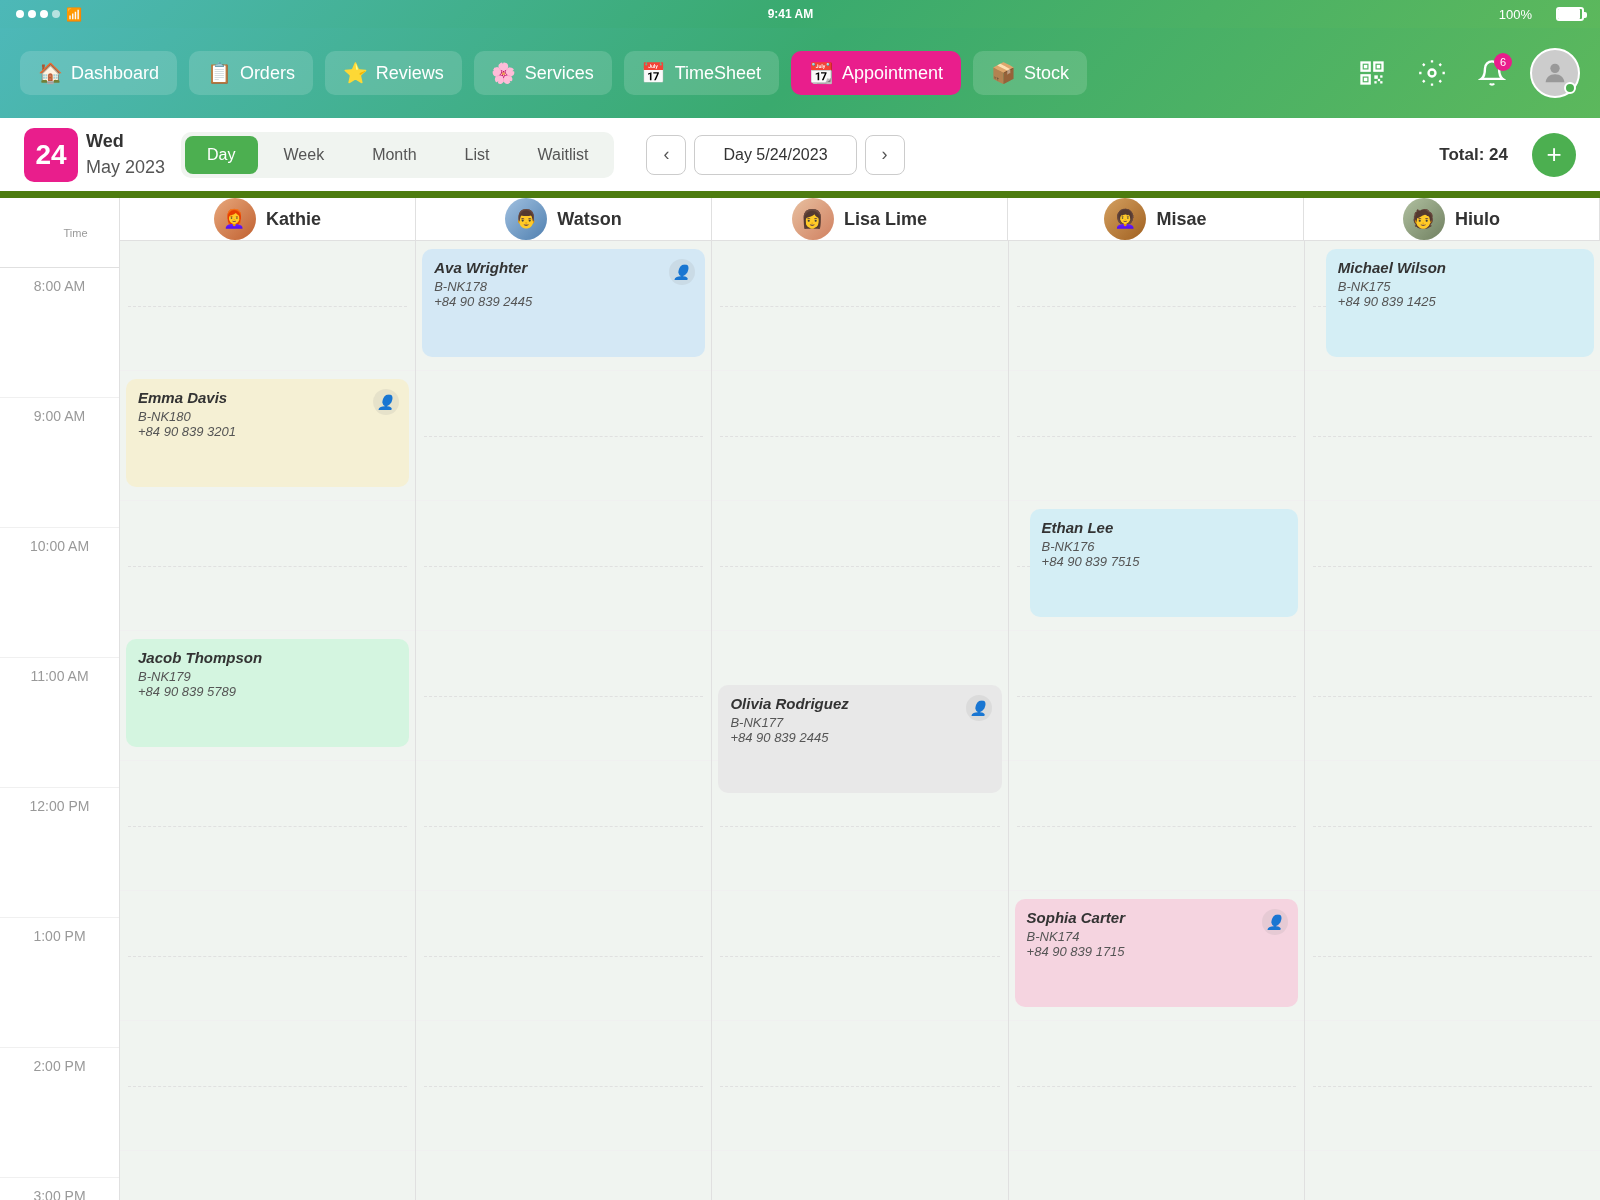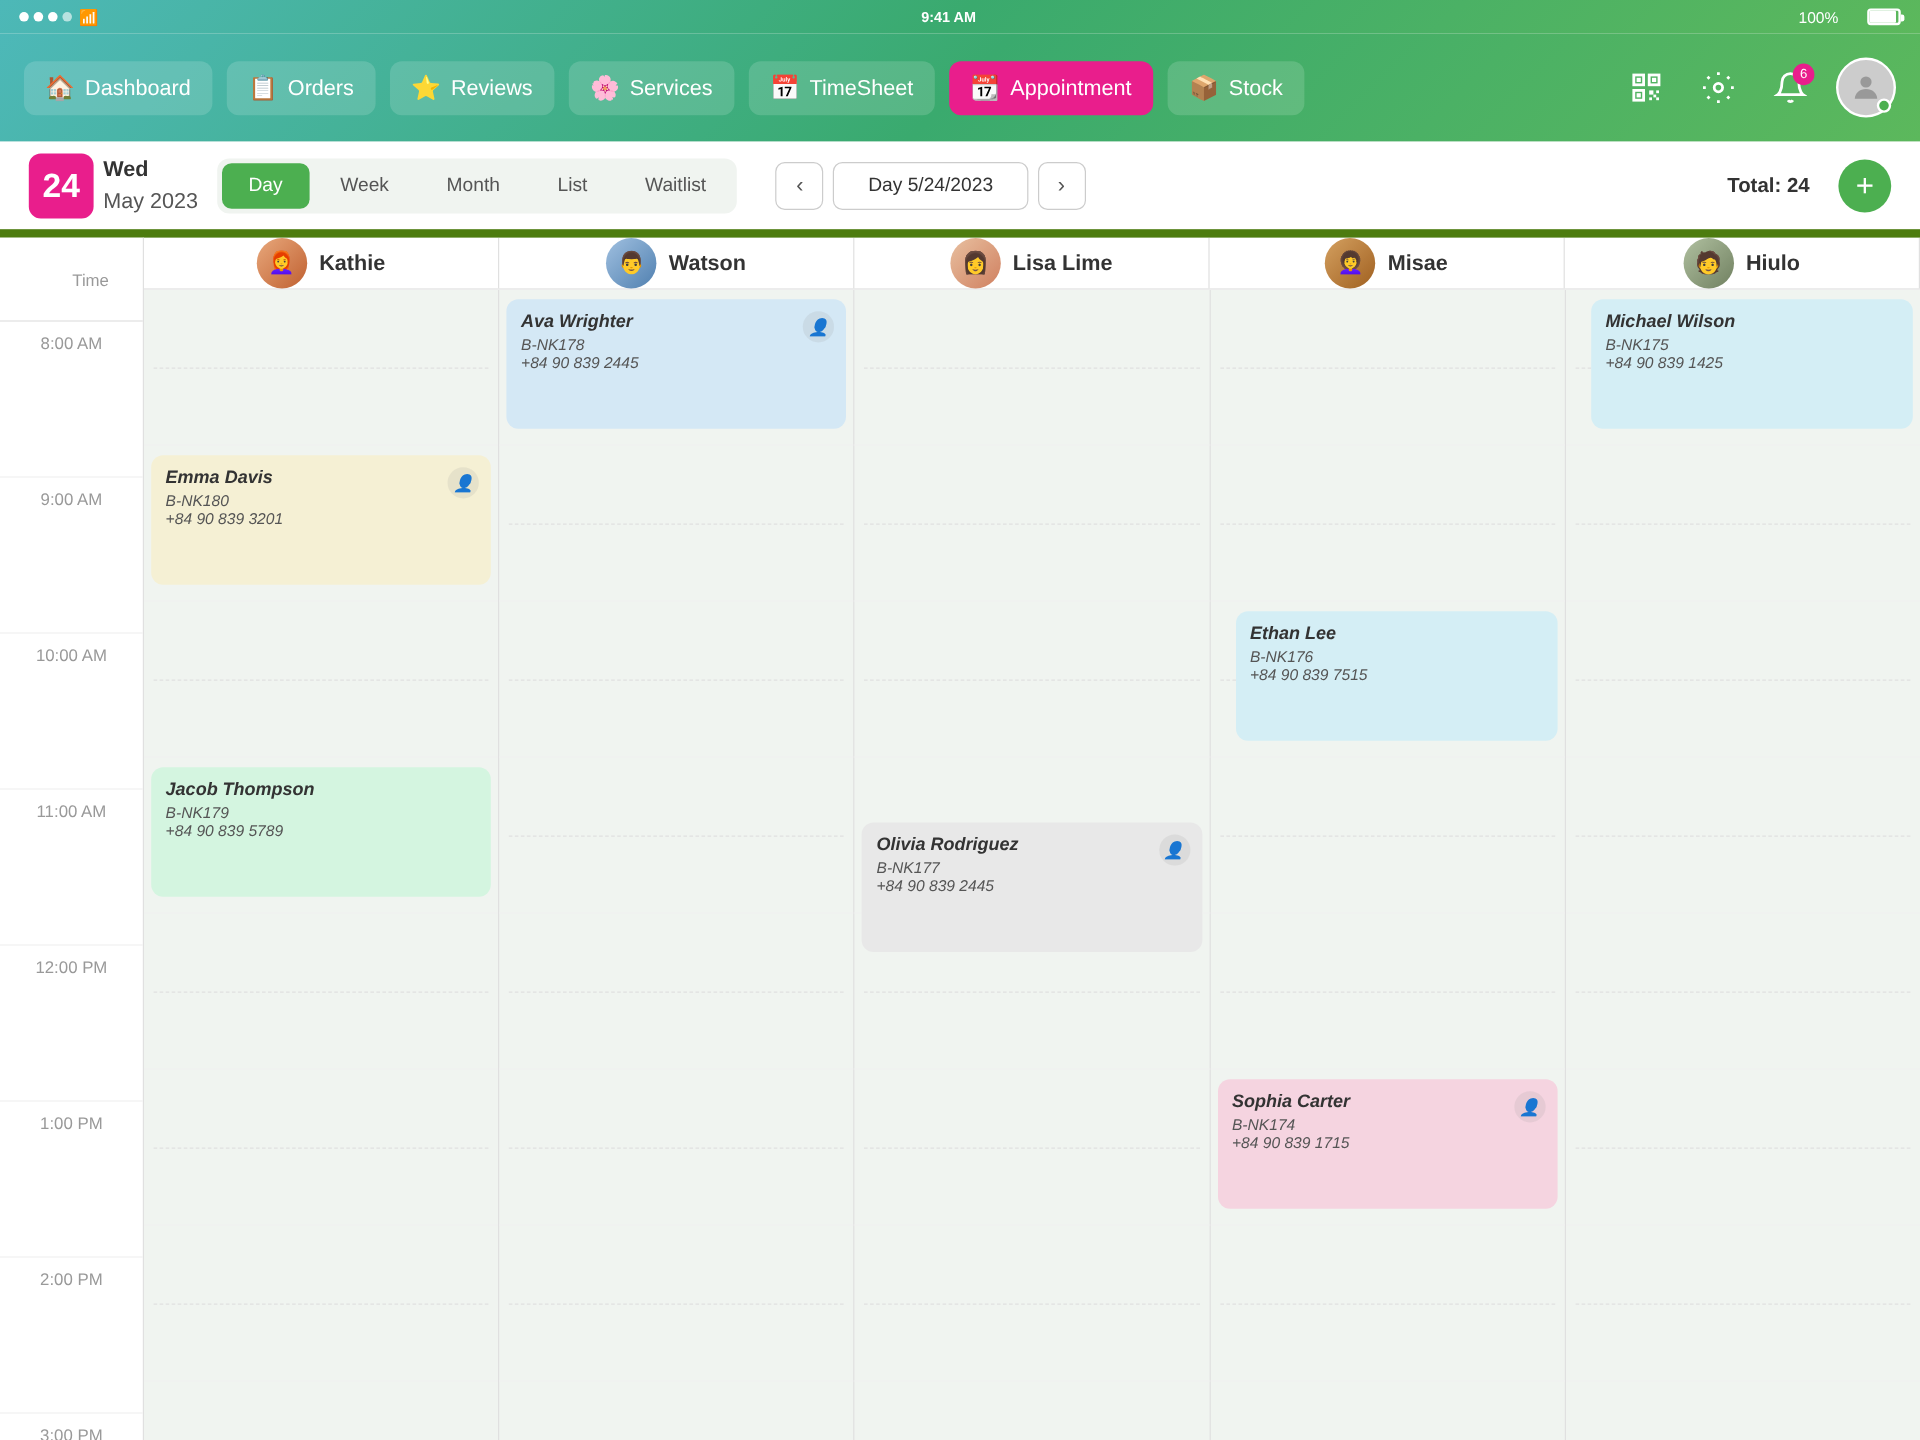--- a/index.html
+++ b/index.html
@@ -354,21 +354,21 @@
   <div class="total-label">
     <span>Total:</span> <span style="color:#333;font-weight:700">24</span>
   </div>
   <div class="add-btn">+</div>
 </div>
 
 <div class="calendar-container">
 
   <div class="time-column">
     <div class="time-header">
-      <div style="height:100%; display:flex; align-items:center; justify-content:center; font-size:14px; color:#999; font-weight:500;padding-left:32px;">Time</div>
+      <div style="height:100%; display:flex; align-items:center; justify-content:center; font-size:11px; color:#999; font-weight:500;padding-left:32px;">Time</div>
     </div>
     <div class="time-slot">8:00 AM</div>
     <div class="time-slot">9:00 AM</div>
     <div class="time-slot">10:00 AM</div>
     <div class="time-slot">11:00 AM</div>
     <div class="time-slot">12:00 PM</div>
     <div class="time-slot">1:00 PM</div>
     <div class="time-slot">2:00 PM</div>
     <div class="time-slot">3:00 PM</div>
   </div>

